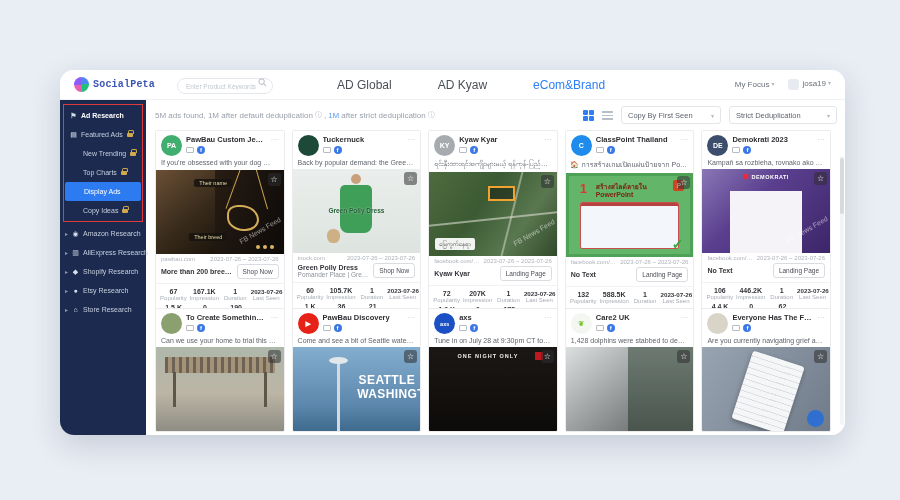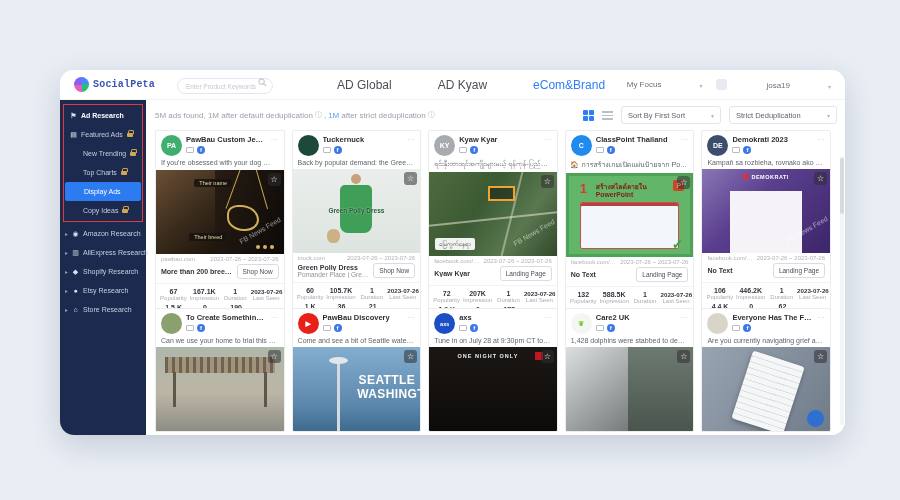--- a/index.html
+++ b/index.html
@@ -19,21 +19,21 @@
   .search-input { width:96px; height:16px; border:1px solid #e4e7ec; border-radius:9px; font-size:6.5px;
       padding:0 16px 0 8px; color:#888; outline:none; background:#fff; font-family:inherit; }
   .search-input::placeholder { color:#c3c8d0; }
   .search-ico { position:absolute; right:6px; top:3px; width:9px; height:9px; }
   .nav { display:flex; gap:46px; margin-left:64px; }
   .nav-item { font-size:12px; color:#4a4f57; cursor:pointer; white-space:nowrap; }
   .nav-item.active { color:#2d7ff7; }
   .hdr-right { margin-left:auto; display:flex; align-items:center; gap:14px; font-size:8px; color:#6a707a; }
   .chev { font-size:6px; color:#b3b8c0; margin-left:2px; }
   .user-av { width:11px; height:11px; border-radius:3px; background:#e7eaf0; display:inline-block; margin-right:3px; }
-  .hdr-item { display:flex; align-items:flex-end;gap:36px; }
+  .hdr-item { display:flex; align-items:flex-start; }
 
   
   .sidebar { position:absolute; left:0; top:30px; bottom:0; width:86px; background:#1b2a4e; padding-top:2px; z-index:4; }
   .s-group { border:1px solid #e03a3a; margin:2px 3px 2px 3px; padding:1px 0; }
   .s-item { height:19px; display:flex; align-items:center; padding:0 5px; color:#c6cedf; font-size:7px; cursor:pointer; white-space:nowrap; }
   .s-item .s-caret { color:#8b97af; font-size:6px; width:6px; flex:0 0 6px; }
   .s-item .s-icon { width:9px; flex:0 0 9px; font-size:7px; color:#d9dfeb; text-align:center; margin-right:3px; }
   .s-item.first { color:#fff; font-weight:bold; }
   .s-item.sub { padding-left:19px; }
   .s-item.active { background:#2d7bf0; color:#fff; margin:0 1px; border-radius:2px; }
@@ -275,21 +275,21 @@
       </div>
       <div class="tb-right">
         <span class="ic-grid">
             <i></i>
             <i></i>
             <i></i>
             <i></i>
           </span>
         <span class="ic-list"></span>
         <div class="select sel-sort">
-          <span>Sort By First Sort</span>
+          <span>Copy By First Seen</span>
           <span class="chev">▾</span>
         </div>
         <div class="select sel-dedup">
           <span>Strict Deduplication</span>
           <span class="chev">▾</span>
         </div>
       </div>
     </div>
     <div class="cards" id="cards-container">
         <div class="card">

